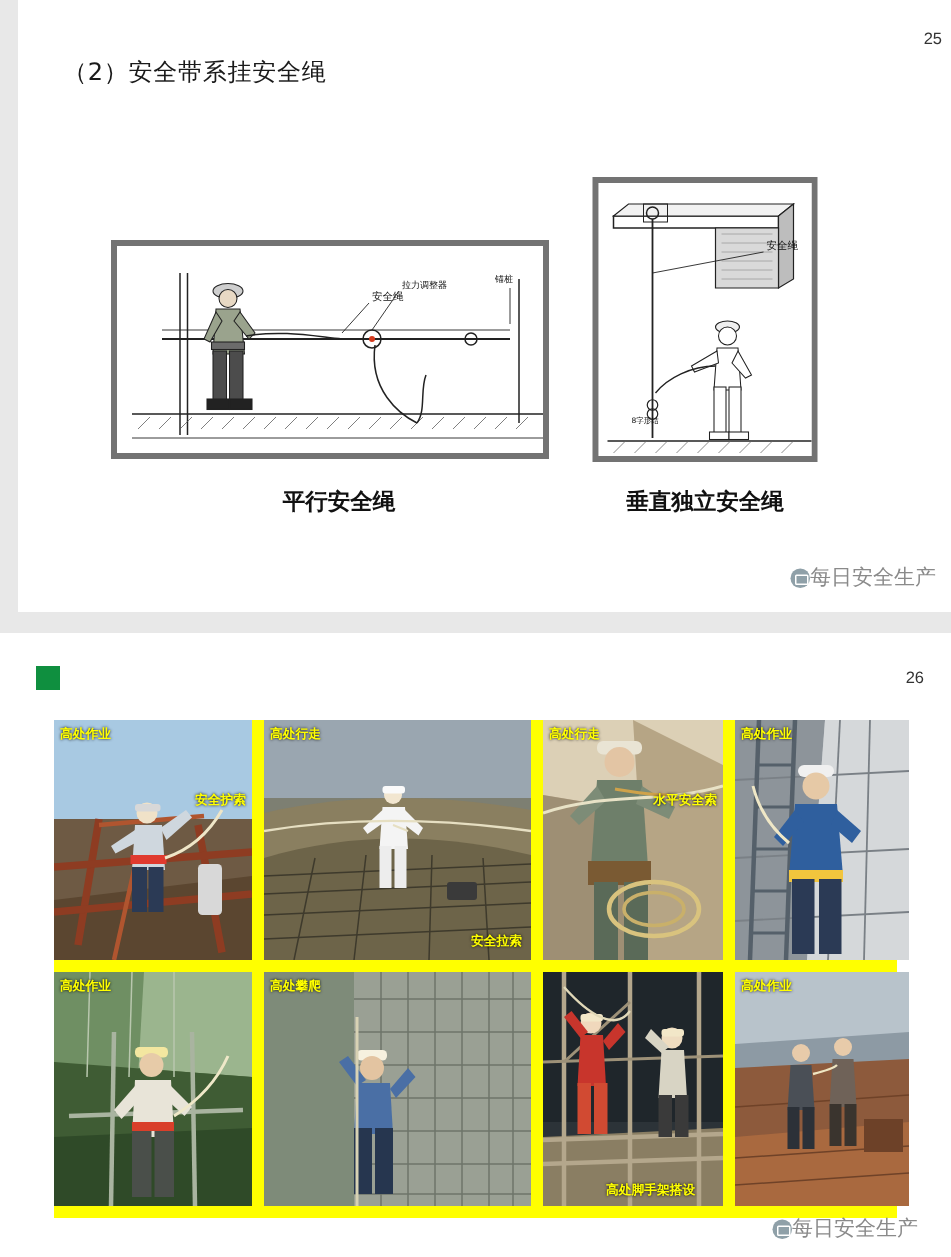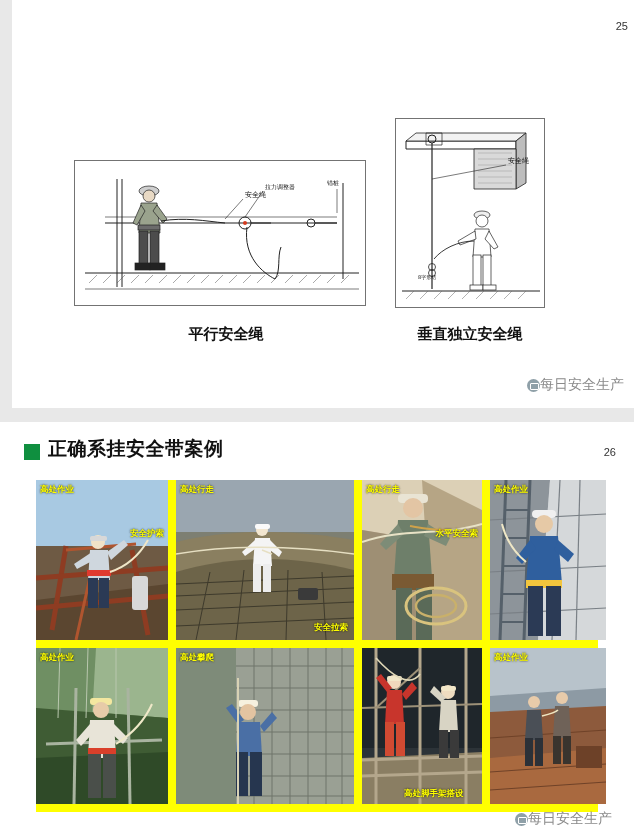--- a/index.html
+++ b/index.html
@@ -42,21 +42,21 @@
     position: absolute;
     left: 62px; top: 78px;
     font-size: 11.5px;
     color: #1a1a1a;
     font-family: "DejaVu Sans", sans-serif;
     letter-spacing: .3px;
   }
   .figure-box {
     position: absolute;
     background: #ffffff;
-    border: 1px solid #737373;
+    border: 4px solid #737373;
     overflow: hidden;
   }
   #fig-left { left: 62px; top: 160px; width: 292px; height: 146px; }
   #fig-right { left: 383px; top: 118px; width: 150px; height: 190px; }
   .fig-caption {
     position: absolute;
     font-size: 15px;
     color: #111;
     font-family: "DejaVu Sans", sans-serif;
     font-weight: bold;
@@ -154,20 +154,21 @@
   .lbl.br { right: 6px; bottom: 6px; }
   svg { display: block; }
 </style>
 </head>
 <body>
 
 <div class="page" id="slide25">
 
   <div class="page-num">25</div>
 
+  <div class="title">（2）安全带系挂安全绳</div>
 
 
   <div class="figure-box" id="fig-left">
     <svg width="292" height="146" viewBox="0 0 292 146">
       <rect x="0" y="0" width="292" height="146" fill="#ffffff"></rect>
 
       <line x1="42" y1="18" x2="42" y2="126" stroke="#222" stroke-width="1"></line>
       <line x1="47" y1="18" x2="47" y2="126" stroke="#222" stroke-width="1"></line>
 
       <line x1="268" y1="22" x2="268" y2="118" stroke="#222" stroke-width="1"></line>
@@ -298,21 +299,20 @@
     <span class="wm-circle"></span>
     <span>每日安全生产</span>
   </div>
 </div>
 
 <div class="gap"></div>
 
 <div class="page" id="slide26">
 
   <div class="bullet"></div>
-  <div class="hdr">正确系挂安全带案例</div>
   <div class="page-num">26</div>
 
   <div class="grid">
 
     <div class="cell">
       <svg width="132" height="160" viewBox="0 0 132 160" preserveAspectRatio="none">
         <rect width="132" height="160" fill="#8fb6d6"></rect>
         <rect y="0" width="132" height="70" fill="#a8c9e2"></rect>
         <rect y="66" width="132" height="94" fill="#6e5a44"></rect>
         <path d="M0 120 L132 104 L132 160 L0 160 Z" fill="#5b4630"></path>

